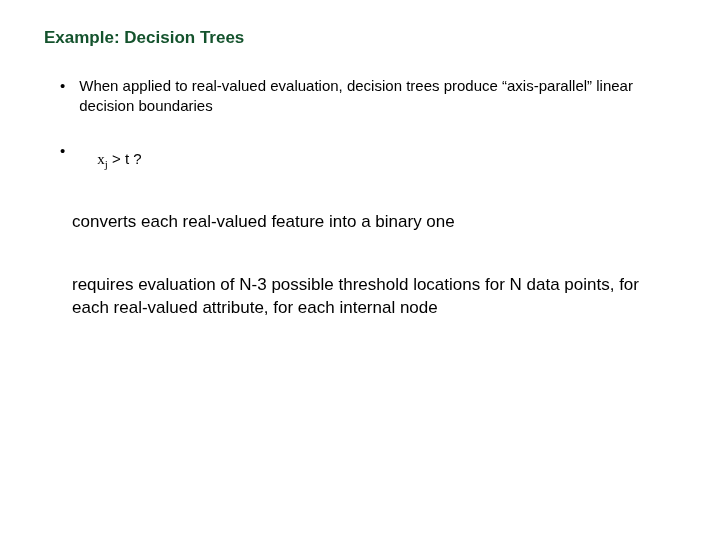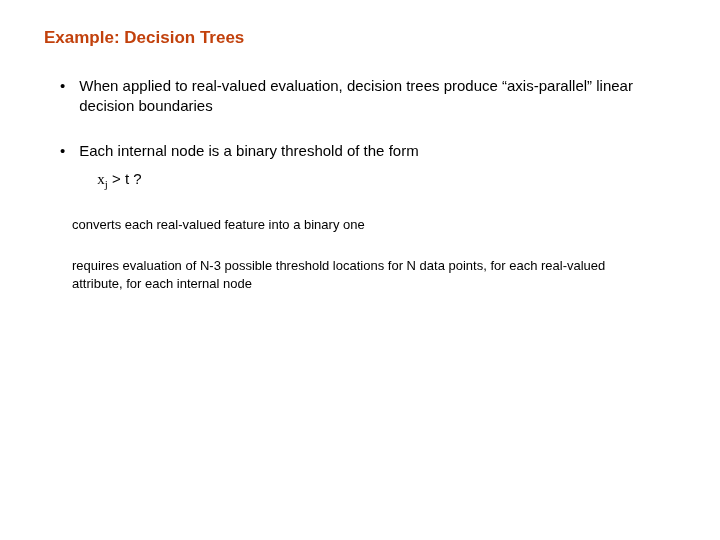--- a/index.html
+++ b/index.html
@@ -11,21 +11,21 @@
       width: 720px;
       height: 540px;
       background: #ffffff;
       font-family: Verdana, Geneva, sans-serif;
       padding: 28px 40px 40px 40px;
       color: #000000;
     }
     .title {
       font-size: 17px;
       font-weight: bold;
-      color: #c2410c;
+      color: #14532d;
       margin-bottom: 28px;
       margin-left: 4px;
     }
     .bullet-item {
       display: flex;
       margin-bottom: 24px;
       padding-left: 20px;
     }
     .bullet-marker {
       font-size: 15px;
@@ -46,41 +46,40 @@
     .formula .xvar {
       font-style: normal;
     }
     .formula sub {
       font-size: 11px;
     }
     .formula .tvar {
       font-family: Verdana, Geneva, sans-serif;
     }
     .follow-para {
-      font-size: 13px;
+      font-size: 17px;
       line-height: 1.35;
       padding-left: 32px;
-      margin-top: 24px;
+      margin-top: 40px;
       padding-right: 30px;
     }
   </style>
 </head>
 <body>
 
 <div class="title">Example: Decision Trees</div>
 
 <div class="bullet-item">
   <div class="bullet-marker">•</div>
   <div class="bullet-text">When applied to real-valued evaluation, decision trees produce “axis-parallel” linear decision boundaries</div>
 </div>
 
 <div class="bullet-item">
   <div class="bullet-marker">•</div>
   <div class="bullet-text">
-    <span>Each internal node is a binary threshold of the form</span>
     <div class="formula">
       <span class="xvar">x</span><sub>j</sub><span class="tvar"> &gt; t ?</span>
     </div>
   </div>
 </div>
 
 <div class="follow-para">converts each real-valued feature into a binary one</div>
 
 <div class="follow-para">requires evaluation of N-3 possible threshold locations for N data points, for each real-valued attribute, for each internal node</div>
 

